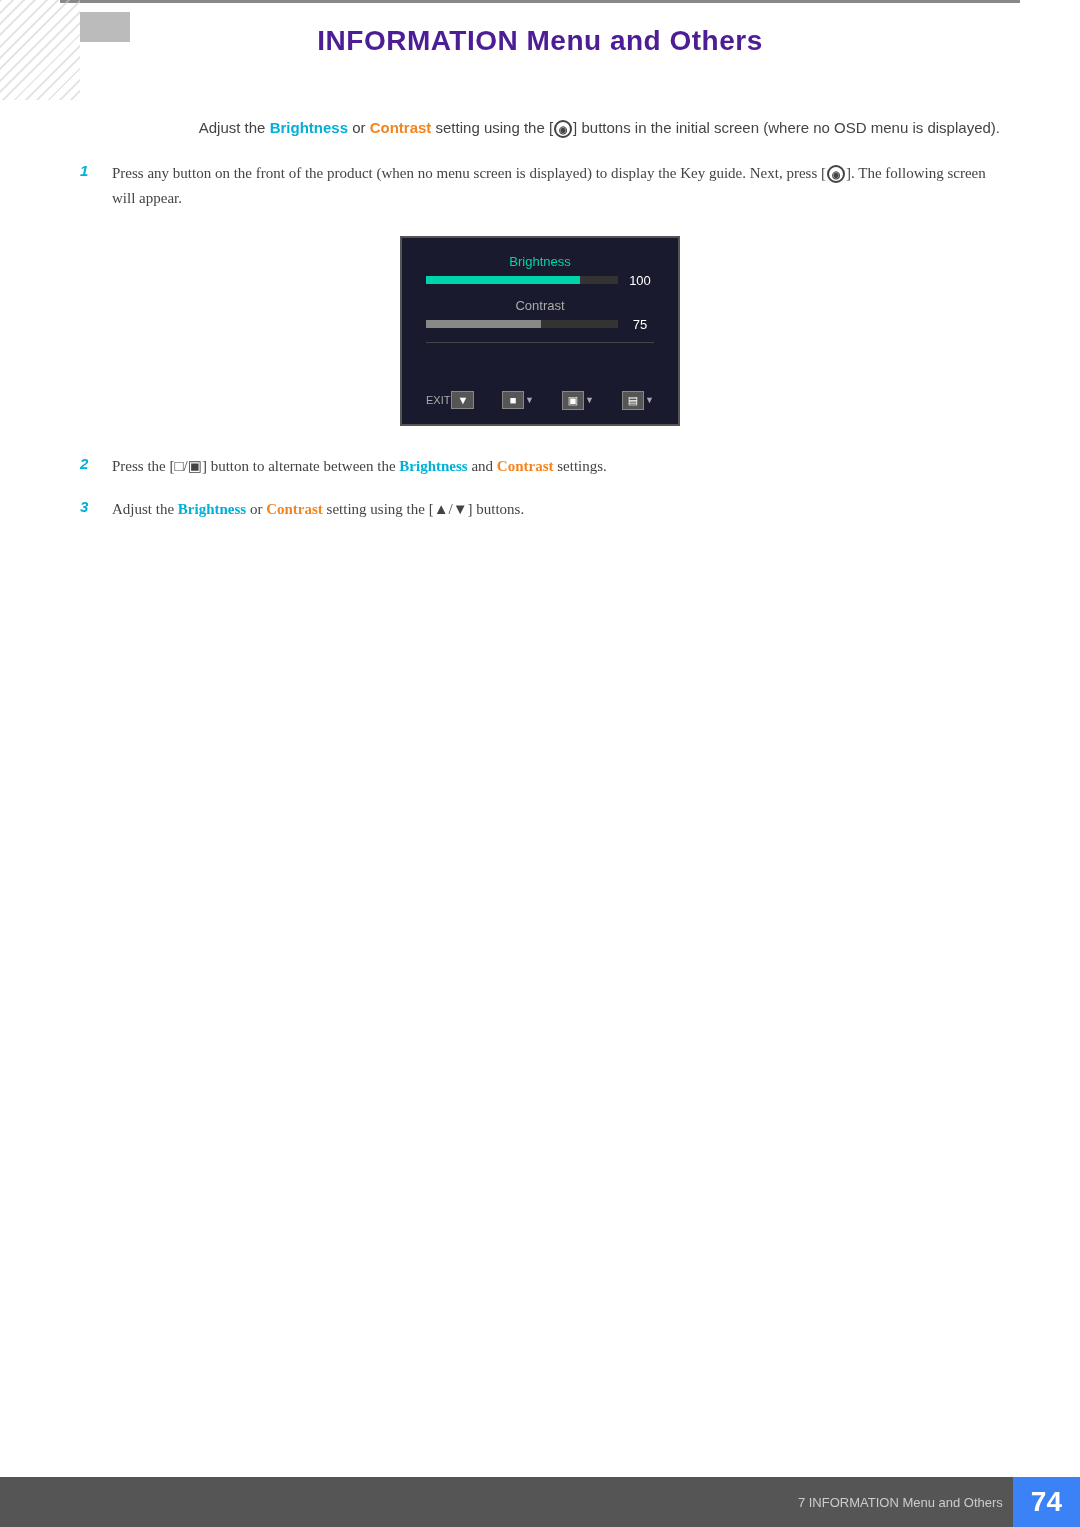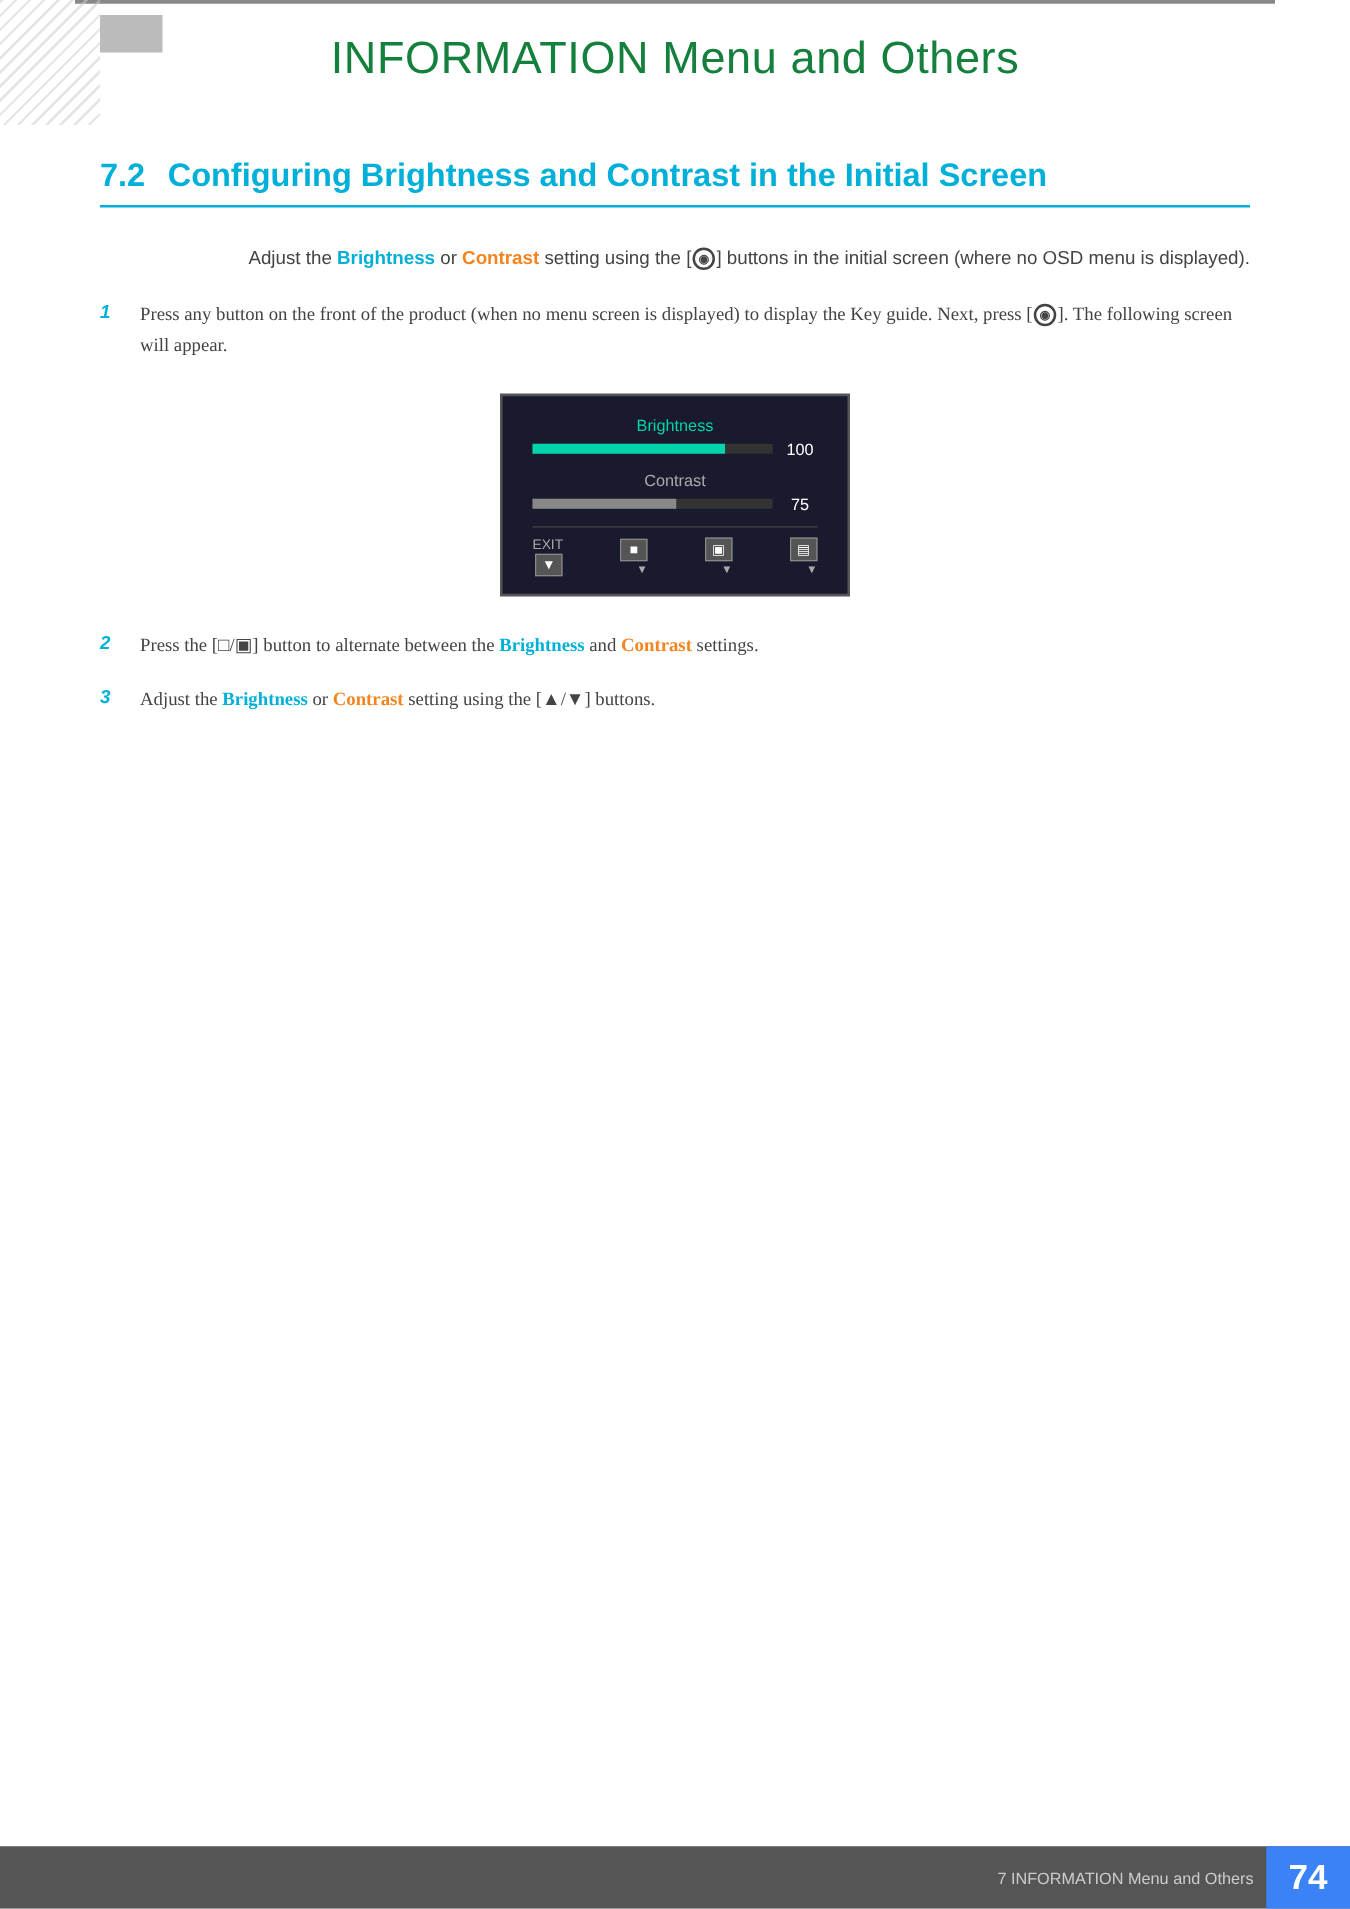--- a/index.html
+++ b/index.html
@@ -42,23 +42,23 @@
 
     
     .header {
       border-top: 3px solid #888;
       padding: 22px 0 18px 0;
       text-align: center;
       margin: 0 60px;
     }
 
     .header-title {
-      font-size: 36px;
-      font-weight: normal;
-      color: #15803d;
+      font-size: 28px;
+      font-weight: bold;
+      color: #4c1d95;
       letter-spacing: 0.5px;
     }
 
     
     .content {
       padding: 40px 80px 80px 80px;
     }
 
     
     .section-heading {
@@ -216,23 +216,23 @@
       border: 1px solid #888;
       display: inline-flex;
       align-items: center;
       justify-content: center;
       min-width: 22px;
       min-height: 18px;
     }
 
     .osd-btn-group {
       display: flex;
-      flex-direction: column;
-      align-items: flex-end;
+      align-items: center;
       gap: 1px;
+      margin-top: 40px;
     }
 
     .osd-btn-label {
       color: #aaa;
       font-size: 9px;
       text-align: center;
     }
 
     
     .page-footer {
@@ -287,24 +287,20 @@
 
 <div class="left-stripe"></div>
 <div class="left-stripe-block"></div>
 
 <div class="header">
   <h1 class="header-title">INFORMATION Menu and Others</h1>
 </div>
 
 <div class="content">
 
-  <div class="section-heading">
-    <span class="section-number">7.2</span>
-    <span class="section-title">Configuring Brightness and Contrast in the Initial Screen</span>
-  </div>
 
   <p class="body-text">
     <span>Adjust the </span><span class="bold-cyan">Brightness</span><span> or </span><span class="bold-orange">Contrast</span><span> setting using the [<span class="circle-icon">◉</span>] buttons in the initial screen (where no OSD menu is displayed).</span>
   </p>
 
   <div class="step">
     <span class="step-number">1</span>
     <div class="step-text">
       <span>Press any button on the front of the product (when no menu screen is displayed) to display the Key guide. Next, press [<span class="circle-icon">◉</span>]. The following screen will appear.</span>
     </div>

